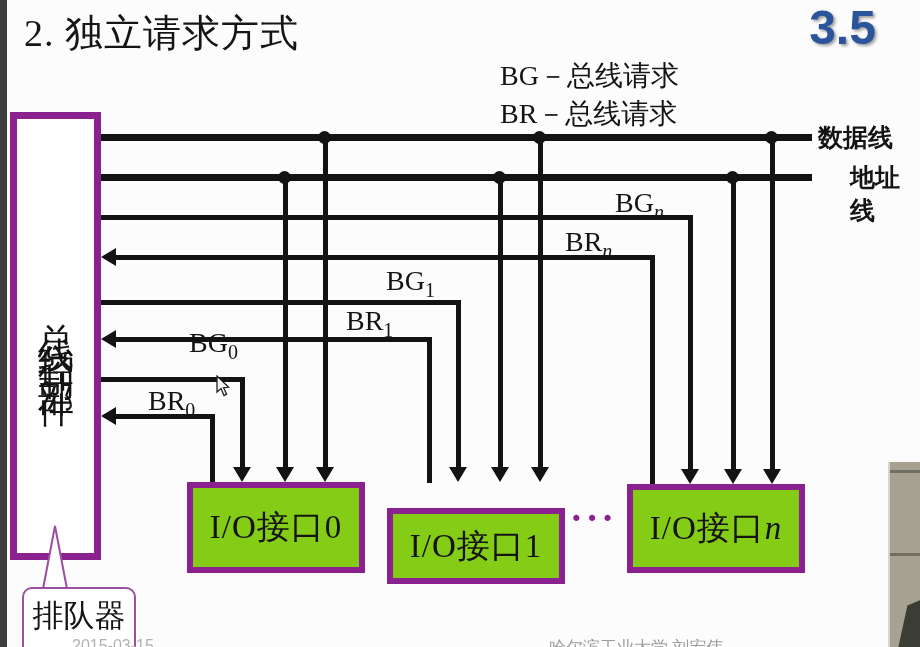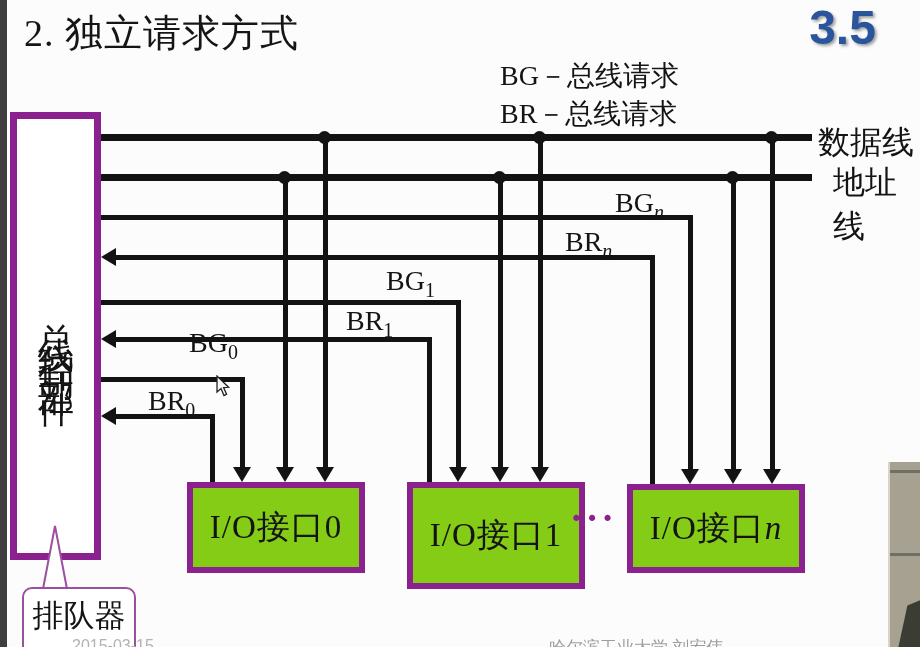--- a/index.html
+++ b/index.html
@@ -17,21 +17,21 @@
               border-right:9px solid transparent;border-top:15px solid var(--line-black,#111);}
   .arrow-left{position:absolute;width:0;height:0;border-top:9px solid transparent;
               border-bottom:9px solid transparent;border-right:15px solid var(--line-black,#111);}
 
   .title{position:absolute;left:24px;top:8px;font-size:38px;color:#151515;letter-spacing:1px;}
   .section-num{position:absolute;left:795px;top:0px;width:95px;text-align:center;
                font-family:"Liberation Sans","DejaVu Sans",sans-serif;font-weight:bold;
                font-size:48px;color:var(--section-blue,#2a549b);
                text-shadow:2px 2px 3px rgba(45,45,45,0.45);}
   .legend-line{position:absolute;font-size:28px;color:#141414;}
-  .bus-label{position:absolute;font-size:32px;color:#141414;}
+  .bus-label{position:absolute;font-size:25px;color:#141414;font-weight:bold;}
 
   .sig{position:absolute;font-size:28px;color:#141414;line-height:1.1;}
   .sig sub{font-size:20px;line-height:0;}
   .it{font-style:italic;}
 
   .pbox{position:absolute;box-sizing:border-box;background:#84cc16;
         border:6px solid var(--box-purple,#8b218f);
         display:flex;align-items:center;justify-content:center;
         font-size:33px;color:#141414;letter-spacing:1px;}
   .controller{position:absolute;box-sizing:border-box;left:10px;top:112px;width:91px;height:448px;
@@ -65,21 +65,21 @@
 <div id="stage">
 
   <div class="title">2. 独立请求方式</div>
   <div class="section-num">3.5</div>
   <div class="legend-line" style="left:500px;top:57px;">BG－总线请求</div>
   <div class="legend-line" style="left:500px;top:95px;">BR－总线请求</div>
 
   <div class="hline thick" style="left:99px;top:134px;width:713px;"></div>
   <div class="hline thick" style="left:99px;top:174px;width:713px;"></div>
   <div class="bus-label" style="left:818px;top:121px;">数据线</div>
-  <div class="bus-label" style="left:833px;top:161px;">地址线</div>
+  <div class="bus-label" style="left:850px;top:161px;">地址线</div>
 
   <div class="dot" style="left:318px;top:131px;"></div>
   <div class="dot" style="left:533px;top:131px;"></div>
   <div class="dot" style="left:765px;top:131px;"></div>
   <div class="dot" style="left:278px;top:171px;"></div>
   <div class="dot" style="left:493px;top:171px;"></div>
   <div class="dot" style="left:726px;top:171px;"></div>
 
   <div class="vline" style="left:210px;top:414px;height:69px;"></div>
   <div class="vline" style="left:240px;top:377px;height:91px;"></div>
@@ -118,21 +118,21 @@
   <div class="sig" style="left:615px;top:188px;"><span>BG</span><sub class="it">n</sub></div>
   <div class="sig" style="left:565px;top:227px;"><span>BR</span><sub class="it">n</sub></div>
   <div class="sig" style="left:386px;top:266px;"><span>BG</span><sub>1</sub></div>
   <div class="sig" style="left:346px;top:306px;"><span>BR</span><sub>1</sub></div>
   <div class="sig" style="left:189px;top:328px;"><span>BG</span><sub>0</sub></div>
   <div class="sig" style="left:148px;top:386px;"><span>BR</span><sub>0</sub></div>
 
   <div class="pbox" style="left:187px;top:482px;width:178px;height:91px;">
       <span>I/O接口0</span>
     </div>
-  <div class="pbox" style="left:387px;top:482px;width:178px;height:107px;margin-left:20px;">
+  <div class="pbox" style="left:387px;top:508px;width:178px;height:76px;">
       <span>I/O接口1</span>
     </div>
   <div class="ellipsis">···</div>
   <div class="pbox" style="left:627px;top:484px;width:178px;height:89px;">
       <span>I/O接口</span>
       <span class="it">n</span>
     </div>
 
   <div class="controller">
     <div class="vtext">总线控制部件</div>

